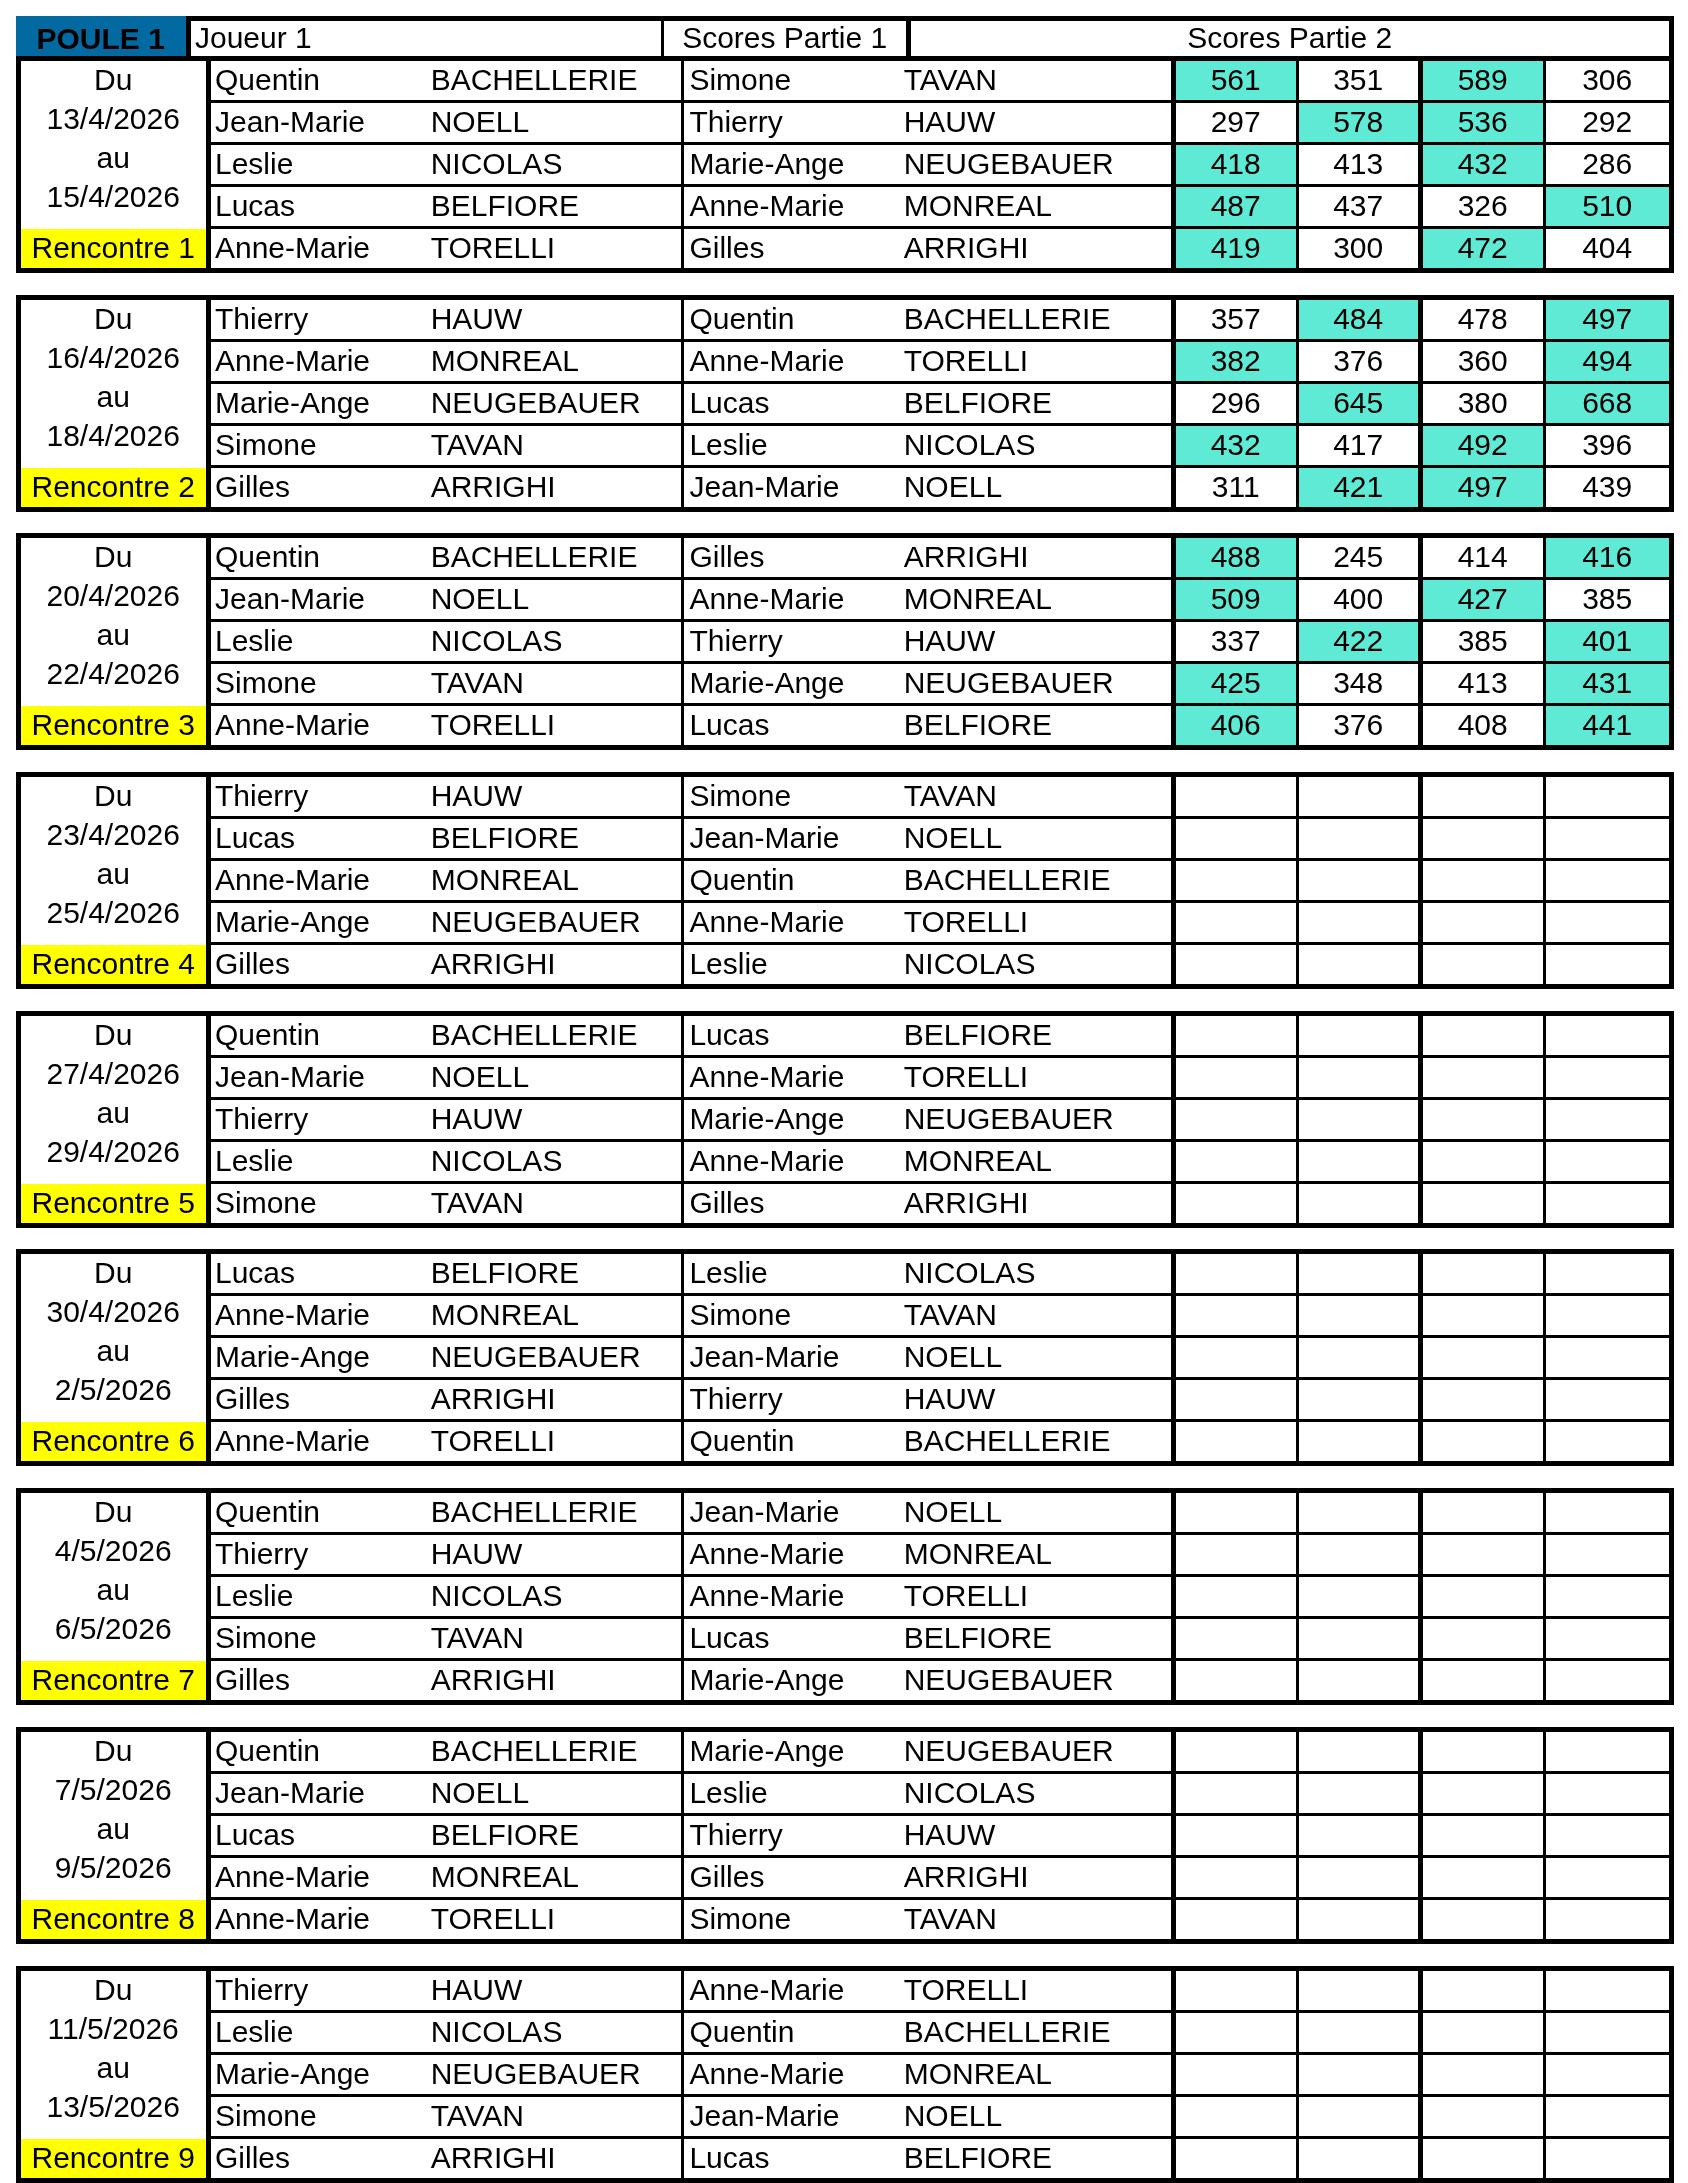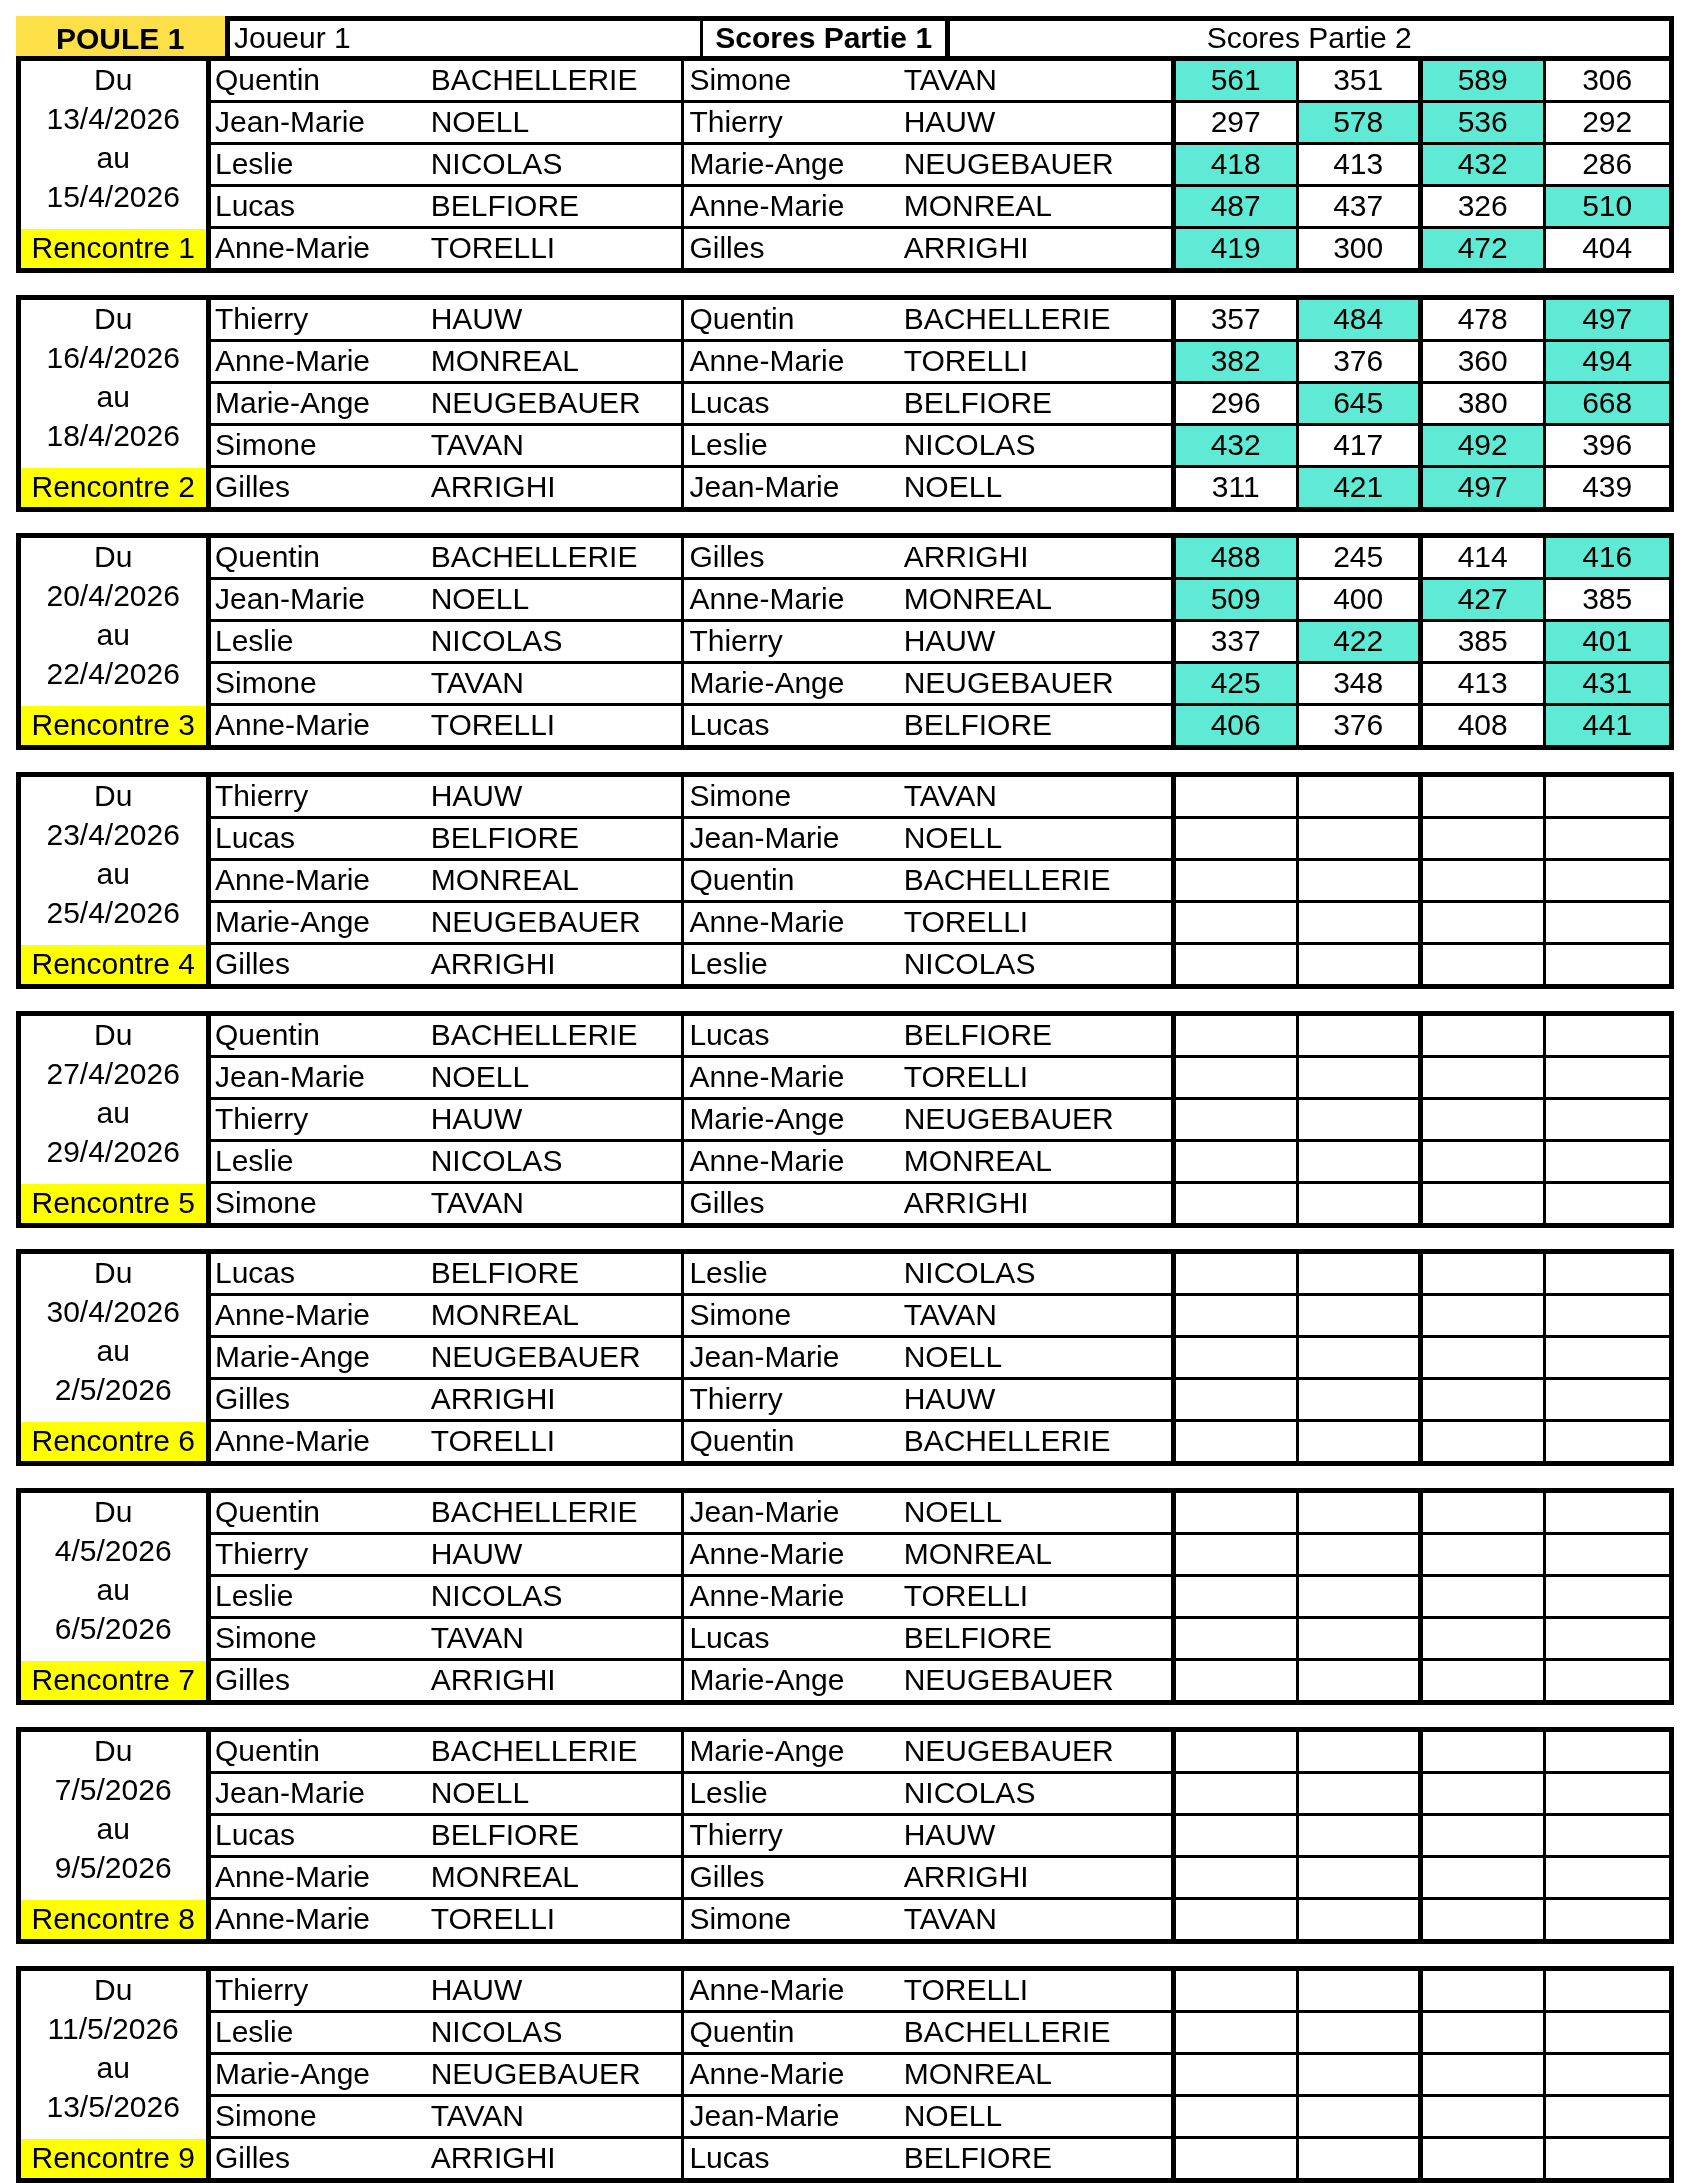--- a/index.html
+++ b/index.html
@@ -2,31 +2,31 @@
 <html style="font-size:11.4px"><head>
 <meta charset="utf-8">
 <style>
   html, body { margin: 0; padding: 0; background: #ffffff; }
   body { width: 1688px; height: 2183px; position: relative; overflow: hidden;
          font-family: "Liberation Sans", sans-serif; color: #000; }
   .sheet { position: absolute; left: 15.7px; top: 15.7px; width: 1658px; }
 
   
   .hdr { position: relative; height: 40px; display: flex; }
-  .hdr .poule { width: 209px; background: #fde047; font-weight: bold; font-size: 30px;
+  .hdr .poule { width: 170px; background: #0369a1; font-weight: bold; font-size: 30px;
                 display: flex; align-items: center; justify-content: center; box-sizing: border-box;
                 padding-top: 7px; }
   .hdr .box { flex: 1; display: flex; border: 5px solid #000; border-bottom: none; box-sizing: border-box;
               height: 40px; }
   .hdr .h { font-size: 30px; display: flex; align-items: center; box-sizing: border-box;
             border-right: 3.6px solid #000; padding-left: 4.3px; height: 35px; text-align: center; }
   .hdr .h:last-child { border-right: none; }
   .hdr .h.j1 { width: 473px; }
   .hdr .h.j2 { width: 492px; }
-  .hdr .h.s1 { width: 247px; justify-content: center; padding-left: 0; border-right-width: 5.7px; font-weight: bold; }
+  .hdr .h.s1 { width: 247px; justify-content: center; padding-left: 0; border-right-width: 5.7px; }
   .hdr .h.s2 { flex: 1; justify-content: center; padding-left: 0; }
 
   
   .block { position: absolute; left: 0; width: 1658px; border: 5px solid #000; box-sizing: border-box;
            display: flex; background: #fff; }
   .block.first { border-top-width: 5.7px; }
   .datecol { width: 194px; border-right: 5.7px solid #000; display: flex; flex-direction: column;
              box-sizing: content-box; }
   .datecol .d { height: 39px; display: flex; align-items: center; justify-content: center; font-size: 30px; }
   .datecol .r { height: 39px; display: flex; align-items: center; justify-content: center;

